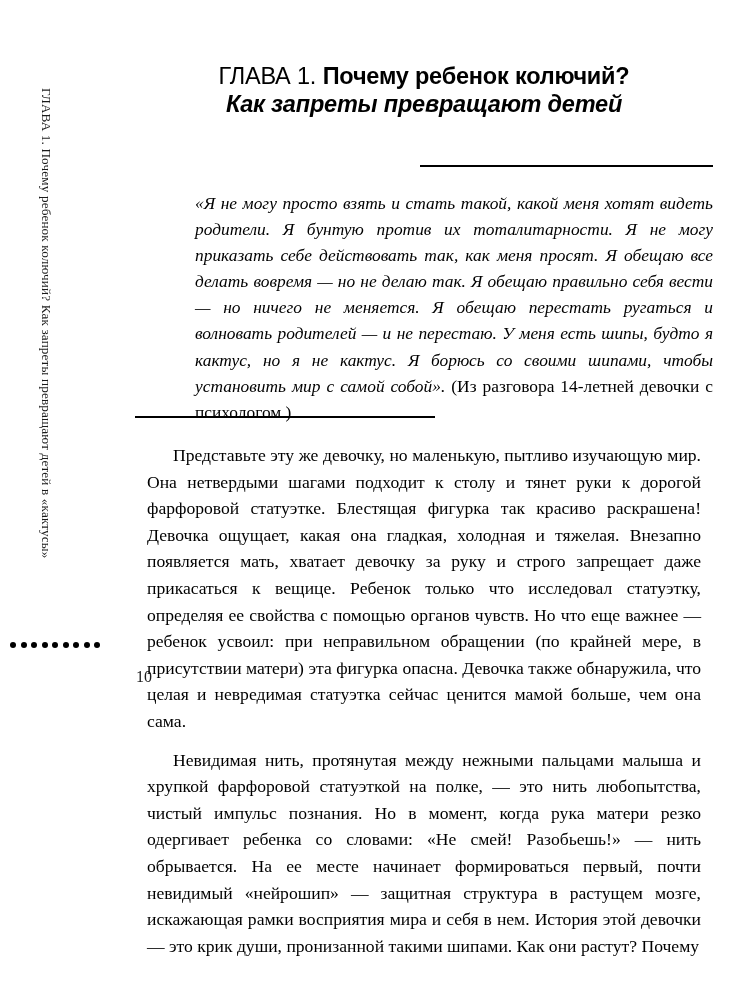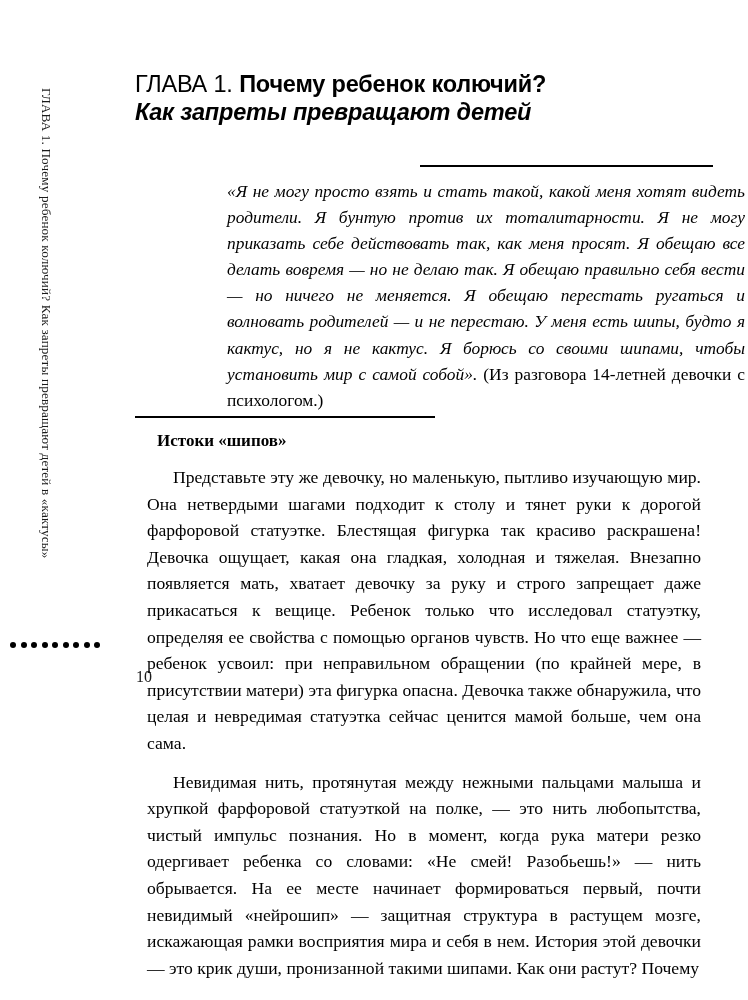--- a/index.html
+++ b/index.html
@@ -64,23 +64,23 @@
     text-align: right;
     font-size: 16px;
     color: #1a1a1a;
     padding-left: 40px;
   }
 
   
   .chapter-title {
     position: absolute;
     left: 135px;
-    top: 70px;
+    top: 62px;
     width: 578px;
-    text-align: left;
+    text-align: center;
     font-family: "Liberation Sans", "DejaVu Sans", sans-serif;
     font-size: 23.5px;
     line-height: 28px;
     color: #000000;
   }
   .chapter-title .lead {
     font-weight: 400;
     letter-spacing: -0.2px;
   }
   .chapter-title .strong {
@@ -109,29 +109,28 @@
   .rule-bottom {
     left: 135px;
     top: 416px;
     width: 300px;
   }
 
   
   .epigraph {
     position: absolute;
     left: 195px;
-    top: 178px;
+    top: 190px;
     width: 518px;
     font-family: "Liberation Serif", "DejaVu Serif", serif;
     font-style: italic;
     font-size: 17.4px;
     line-height: 26.1px;
     text-align: justify;
     text-justify: inter-word;
-    margin-left: 32px;
   }
   .epigraph .attribution {
     font-style: normal;
   }
 
   
   .body-col {
     position: absolute;
     left: 135px;
     top: 430px;
@@ -190,18 +189,17 @@
   <div class="rule rule-top"></div>
 
   <div class="epigraph">
     <span>«Я не могу просто взять и стать такой, какой меня хотят видеть родители. Я бунтую против их тоталитарности. Я не могу приказать себе действовать так, как меня просят. Я обещаю все делать вовремя — но не делаю так. Я обещаю правильно себя вести — но ничего не меняется. Я обещаю перестать ругаться и волновать родителей — и не перестаю. У меня есть шипы, будто я кактус, но я не кактус. Я борюсь со своими шипами, чтобы установить мир с самой собой».</span>
     <span class="attribution">(Из разговора 14-летней девочки с психологом.)</span>
   </div>
 
   <div class="rule rule-bottom"></div>
 
   <div class="body-col">
-    <div class="subhead">Истоки «шипов»</div>
     <p class="para">Представьте эту же девочку, но маленькую, пытливо изучающую мир. Она нетвердыми шагами подходит к столу и тянет руки к дорогой фарфоровой статуэтке. Блестящая фигурка так красиво раскрашена! Девочка ощущает, какая она гладкая, холодная и тяжелая. Внезапно появляется мать, хватает девочку за руку и строго запрещает даже прикасаться к вещице. Ребенок только что исследовал статуэтку, определяя ее свойства с помощью органов чувств. Но что еще важнее — ребенок усвоил: при неправильном обращении (по крайней мере, в присутствии матери) эта фигурка опасна. Девочка также обнаружила, что целая и невредимая статуэтка сейчас ценится мамой больше, чем она сама.</p>
     <p class="para">Невидимая нить, протянутая между нежными пальцами малыша и хрупкой фарфоровой статуэткой на полке, — это нить любопытства, чистый импульс познания. Но в момент, когда рука матери резко одергивает ребенка со словами: «Не смей! Разобьешь!» — нить обрывается. На ее месте начинает формироваться первый, почти невидимый «нейрошип» — защитная структура в растущем мозге, искажающая рамки восприятия мира и себя в нем. История этой девочки — это крик души, пронизанной такими шипами. Как они растут? Почему</p>
   </div>
 
 </div>
 
 </body></html>

